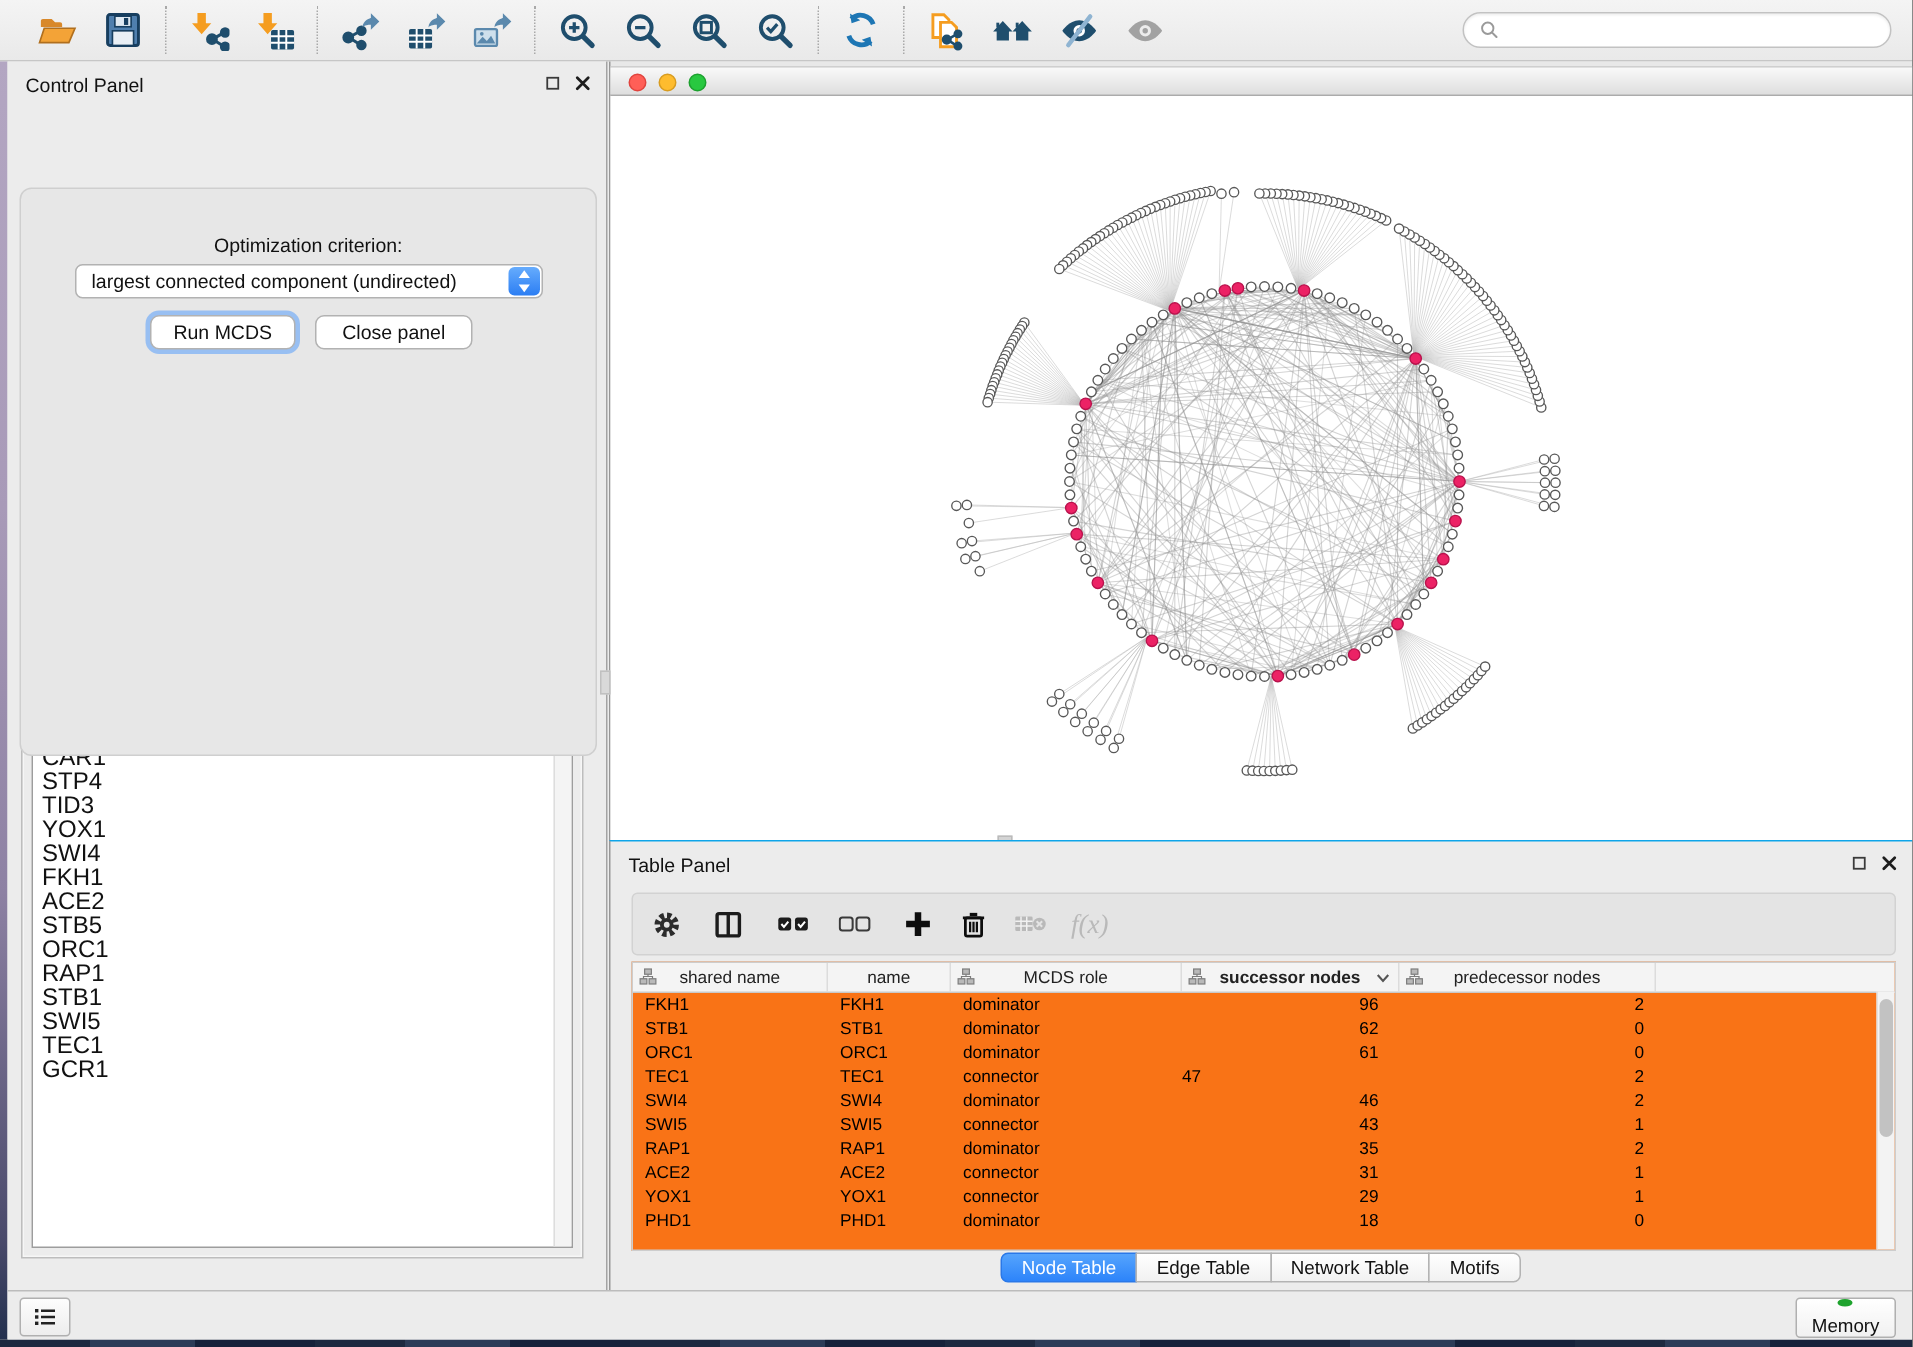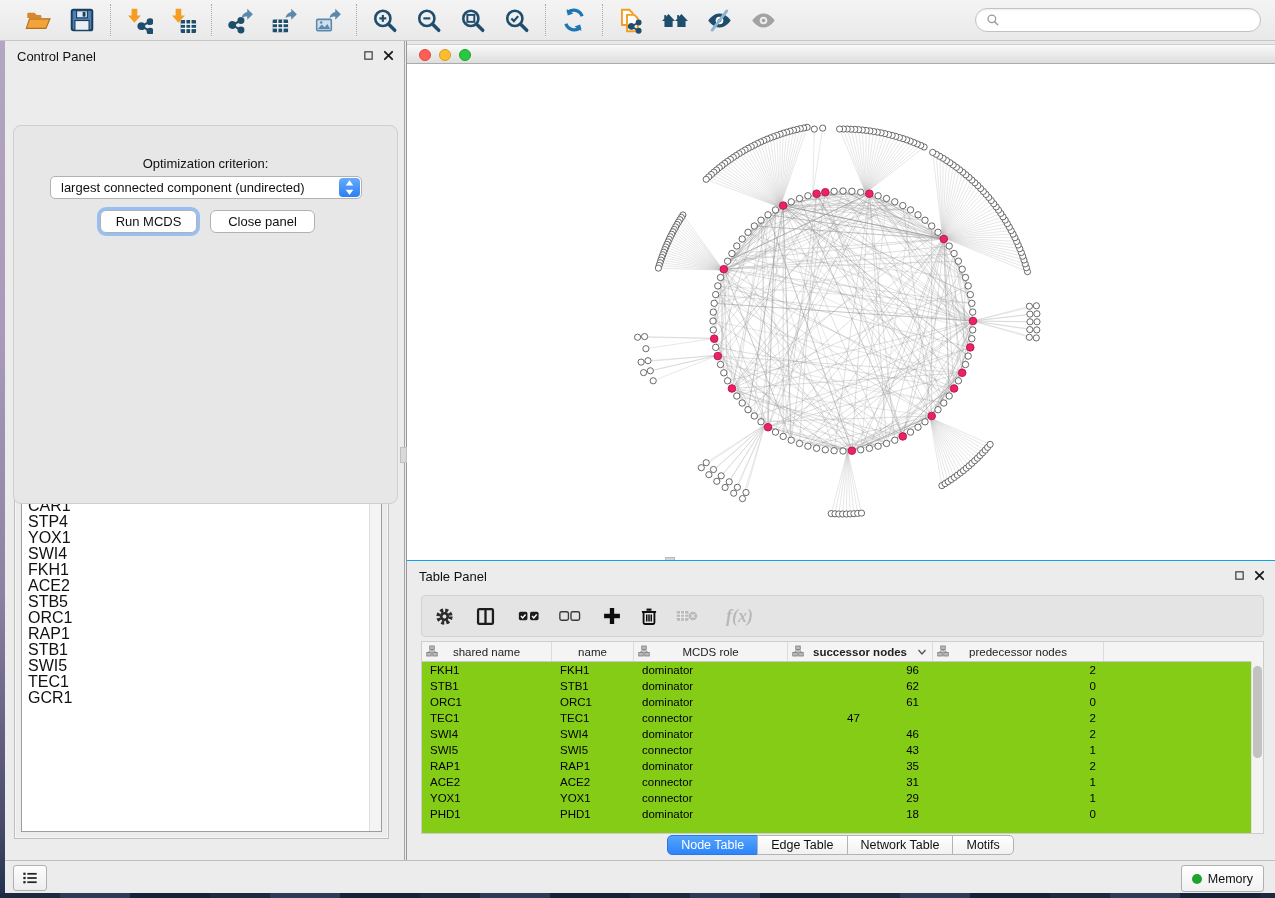--- a/index.html
+++ b/index.html
@@ -67,39 +67,39 @@
   #net-grip{position:absolute;left:258px;bottom:-2px;width:10px;height:5px;background:#d4d4d4;border:1px solid #bbb;box-sizing:border-box;}
   #split-grip{position:absolute;left:-7px;top:406px;width:7px;height:16px;background:#d9d9d9;border:1px solid #c0c0c0;box-sizing:border-box;}
   
   #table-panel{position:absolute;left:406px;top:560px;width:869px;height:300px;background:#ececec;
     border-top:1px solid #0ea5e9;border-left:1px solid #979797;box-sizing:border-box;}
   #tp-toolbar{position:absolute;left:14px;right:11px;top:34px;height:42px;background:#e4e4e4;
     border:1px solid #d2d2d2;border-radius:4px;display:flex;align-items:center;box-sizing:border-box;}
   .tpi{display:flex;align-items:center;justify-content:center;height:24px;}
   .tpi.disabled{opacity:.5;filter:grayscale(1);}
   .fx-label{font-family:"Liberation Serif","DejaVu Serif",serif;font-style:italic;font-size:18px;color:#8f8f8f;}
-  #tp-table{position:absolute;left:14px;right:11px;top:80px;height:193px;background:#84cc16;border:1px solid #cdcdcd;box-sizing:border-box;}
+  #tp-table{position:absolute;left:14px;right:11px;top:80px;height:193px;background:#f97316;border:1px solid #cdcdcd;box-sizing:border-box;}
   #tp-header{display:flex;height:19px;background:#f4f4f4;border-bottom:1px solid #c9c9c9;}
   .th{position:relative;display:flex;align-items:center;justify-content:center;font-size:11.5px;color:#222;
     border-right:1px solid #dcdcdc;box-sizing:border-box;flex-shrink:0;}
   .th .tree-ic{position:absolute;left:4px;top:3px;}
   .th .sort-ic{position:absolute;right:5px;top:6px;}
   .th.filler{flex:1;border-right:none;}
   .tr{display:flex;height:16px;align-items:center;}
   .td{font-size:11.5px;color:#000;box-sizing:border-box;flex-shrink:0;white-space:nowrap;overflow:hidden;}
   #tp-vscroll{position:absolute;right:0;top:19px;bottom:0;width:11px;background:#f3f3f3;border-left:1px solid #e2e2e2;}
   #tp-thumb{position:absolute;left:1px;right:1px;top:5px;height:92px;background:#c2c2c2;border-radius:5px;}
   #tp-tabs{position:absolute;left:0;width:100%;top:274px;display:flex;justify-content:center;}
   #tp-tabs .tab{font-size:12.5px;padding:2px 13px;}
   
   #status-bar{position:absolute;left:5px;top:860px;width:1270px;height:33px;background:#ececec;border-top:1px solid #bcbcbc;box-sizing:border-box;}
   #listmode-btn{position:absolute;left:8px;top:4px;width:32px;height:24px;background:linear-gradient(#fdfdfd,#ededed);
     border:1px solid #b0b0b0;border-radius:3px;display:flex;align-items:center;justify-content:center;}
   #memory-btn{position:absolute;right:11px;top:4px;height:25px;background:linear-gradient(#ffffff,#f1f1f1);
-    border:1px solid #b0b0b0;border-radius:3px;display:flex;align-items:center;gap:6px;padding:0 10px;font-size:12.5px;color:#111;}
+    border:1px solid #b0b0b0;border-radius:3px;display:flex;align-items:center;gap:6px;padding:0 10px;font-size:12.5px;color:#111;flex-direction:column;}
   #memory-dot{width:10px;height:10px;border-radius:50%;background:#1fa32e;}
 </style>
 </head>
 <body>
 
 <div id="app">
 
   <div id="toolbar">
       <div class="tb-group">
         <span class="tbi">
@@ -319,20 +319,21 @@
       <div class="btn" id="run-btn">Run MCDS</div>
       <div class="btn" id="closepanel-btn">Close panel</div>
     </div>
     <div id="mcds-group">
       <div id="mcds-group-label">MCDS result (17 nodes)</div>
       <div id="mcds-list">
         <div id="mcds-items">
             <div class="mcds-item">PHD1</div>
             <div class="mcds-item">CAR1</div>
             <div class="mcds-item">STP4</div>
+            <div class="mcds-item">TID3</div>
             <div class="mcds-item">YOX1</div>
             <div class="mcds-item">SWI4</div>
             <div class="mcds-item">FKH1</div>
             <div class="mcds-item">ACE2</div>
             <div class="mcds-item">STB5</div>
             <div class="mcds-item">ORC1</div>
             <div class="mcds-item">RAP1</div>
             <div class="mcds-item">STB1</div>
             <div class="mcds-item">SWI5</div>
             <div class="mcds-item">TEC1</div>
@@ -1171,21 +1172,21 @@
                 <line x1="0" y1="3.6" x2="13" y2="3.6"></line>
                 <line x1="0" y1="7.2" x2="13" y2="7.2"></line>
                 <line x1="4.3" y1="0" x2="4.3" y2="11"></line>
                 <line x1="8.6" y1="0" x2="8.6" y2="11"></line>
               </g>
             </g>
             <circle cx="20" cy="10" r="5" fill="#8f8f8f"></circle>
             <path d="M17.8 7.8l4.4 4.4M22.2 7.8l-4.4 4.4" stroke="#e4e4e4" stroke-width="1.6"></path>
           </svg>
         </span>
-        <span class="tpi disabled" style="margin-left: 28px; font-weight: bold;">
+        <span class="tpi disabled" style="margin-left: 16px;">
           <span class="fx-label">f(x)</span>
         </span>
       </div>
     <div id="tp-table">
       <div id="tp-header">
           <div class="th" style="width: 130px;">
             <svg class="tree-ic" width="12" height="12" viewBox="0 0 24 24">
               <g fill="#b9b9b9" stroke="#7d7d7d" stroke-width="1.6">
                 <rect x="7.5" y="2" width="9" height="7"></rect>
                 <rect x="1.5" y="15" width="9" height="7"></rect>
@@ -1255,21 +1256,21 @@
             <div class="td" style="width: 130px; text-align: left; padding: 0px 0px 0px 8px;">ORC1</div>
             <div class="td" style="width: 82px; text-align: left; padding: 0px 0px 0px 8px;">ORC1</div>
             <div class="td" style="width: 154px; text-align: left; padding: 0px 0px 0px 8px;">dominator</div>
             <div class="td" style="width: 145px; text-align: right; padding: 0px 14px 0px 0px;">61</div>
             <div class="td" style="width: 171px; text-align: right; padding: 0px 8px 0px 0px;">0</div>
           </div>
           <div class="tr">
             <div class="td" style="width: 130px; text-align: left; padding: 0px 0px 0px 8px;">TEC1</div>
             <div class="td" style="width: 82px; text-align: left; padding: 0px 0px 0px 8px;">TEC1</div>
             <div class="td" style="width: 154px; text-align: left; padding: 0px 0px 0px 8px;">connector</div>
-            <div class="td" style="width: 145px; text-align: center; padding: 0px 14px 0px 0px;">47</div>
+            <div class="td" style="width: 145px; text-align: left; padding: 0px 14px 0px 0px;">47</div>
             <div class="td" style="width: 171px; text-align: right; padding: 0px 8px 0px 0px;">2</div>
           </div>
           <div class="tr">
             <div class="td" style="width: 130px; text-align: left; padding: 0px 0px 0px 8px;">SWI4</div>
             <div class="td" style="width: 82px; text-align: left; padding: 0px 0px 0px 8px;">SWI4</div>
             <div class="td" style="width: 154px; text-align: left; padding: 0px 0px 0px 8px;">dominator</div>
             <div class="td" style="width: 145px; text-align: right; padding: 0px 14px 0px 0px;">46</div>
             <div class="td" style="width: 171px; text-align: right; padding: 0px 8px 0px 0px;">2</div>
           </div>
           <div class="tr">

